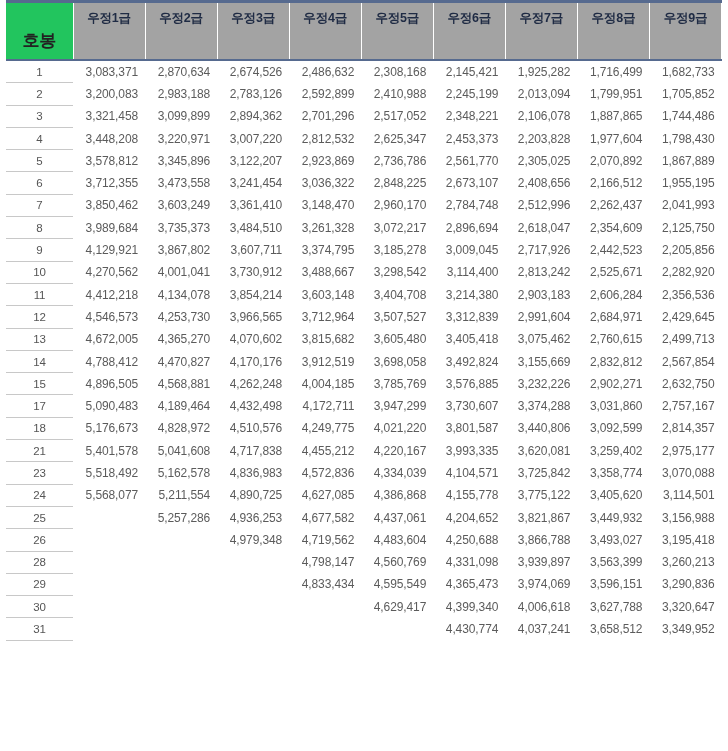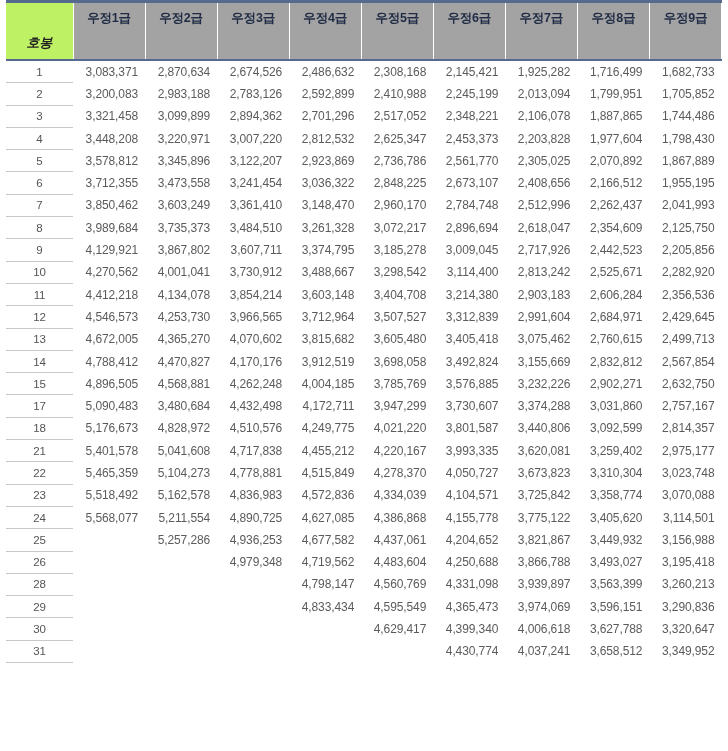--- a/index.html
+++ b/index.html
@@ -41,30 +41,29 @@
     font-size: 12.5px;
     font-weight: bold;
     color: #1f2b44;
     height: 48px;
     vertical-align: top;
     padding-top: 7px;
     letter-spacing: -0.2px;
   }
 
   thead tr.head-row th.corner {
-    background: #bef264;
+    background: #22c55e;
     border-left: none;
     border-right: none;
     vertical-align: bottom;
     padding-bottom: 7px;
     padding-top: 0;
     color: #222222;
-    font-size: 13px;
+    font-size: 17px;
     text-align: center;
-    font-style: italic;
   }
 
   
   tbody td {
     font-size: 12px;
     color: #5b5b5b;
     height: 21.3px;
     padding: 0 7px 0 0;
     text-align: right;
     white-space: nowrap;
@@ -298,21 +297,21 @@
           <td>4,004,185</td>
           <td>3,785,769</td>
           <td>3,576,885</td>
           <td>3,232,226</td>
           <td>2,902,271</td>
           <td>2,632,750</td>
         </tr>
         <tr>
           <td class="step">17</td>
           <td>5,090,483</td>
-          <td>3,480,684</td>
+          <td>4,189,464</td>
           <td>4,432,498</td>
           <td>4,172,711</td>
           <td>3,947,299</td>
           <td>3,730,607</td>
           <td>3,374,288</td>
           <td>3,031,860</td>
           <td>2,757,167</td>
         </tr>
         <tr>
           <td class="step">18</td>
@@ -332,32 +331,20 @@
           <td>5,041,608</td>
           <td>4,717,838</td>
           <td>4,455,212</td>
           <td>4,220,167</td>
           <td>3,993,335</td>
           <td>3,620,081</td>
           <td>3,259,402</td>
           <td>2,975,177</td>
         </tr>
         <tr>
-          <td class="step">22</td>
-          <td>5,465,359</td>
-          <td>5,104,273</td>
-          <td>4,778,881</td>
-          <td>4,515,849</td>
-          <td>4,278,370</td>
-          <td>4,050,727</td>
-          <td>3,673,823</td>
-          <td>3,310,304</td>
-          <td>3,023,748</td>
-        </tr>
-        <tr>
           <td class="step">23</td>
           <td>5,518,492</td>
           <td>5,162,578</td>
           <td>4,836,983</td>
           <td>4,572,836</td>
           <td>4,334,039</td>
           <td>4,104,571</td>
           <td>3,725,842</td>
           <td>3,358,774</td>
           <td>3,070,088</td>

